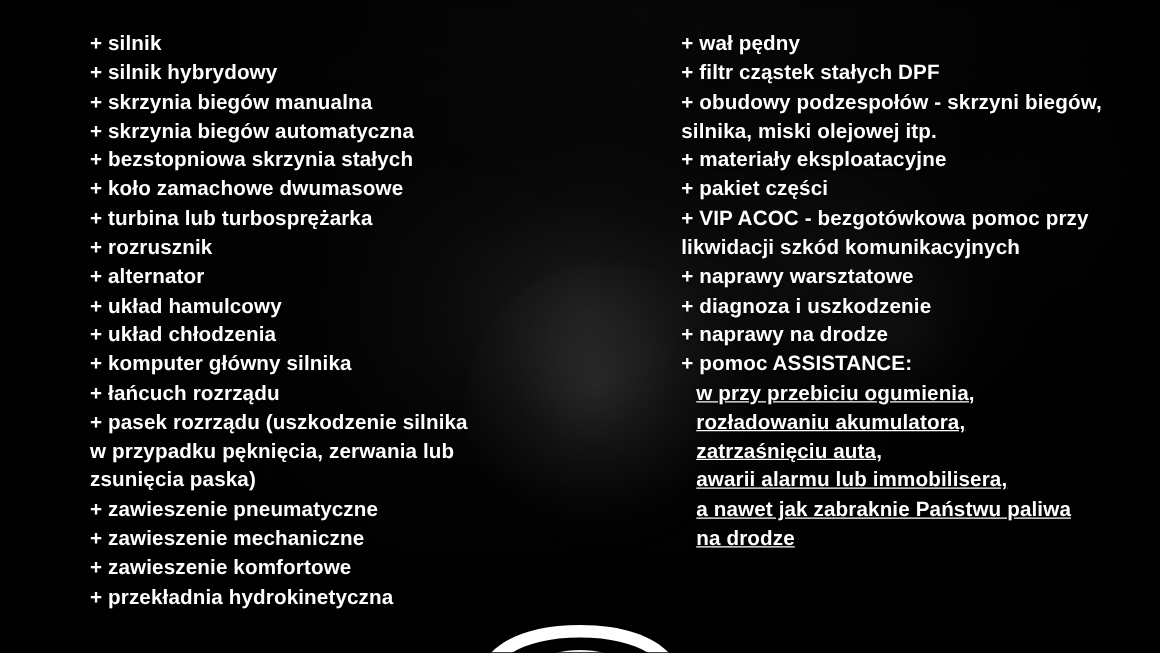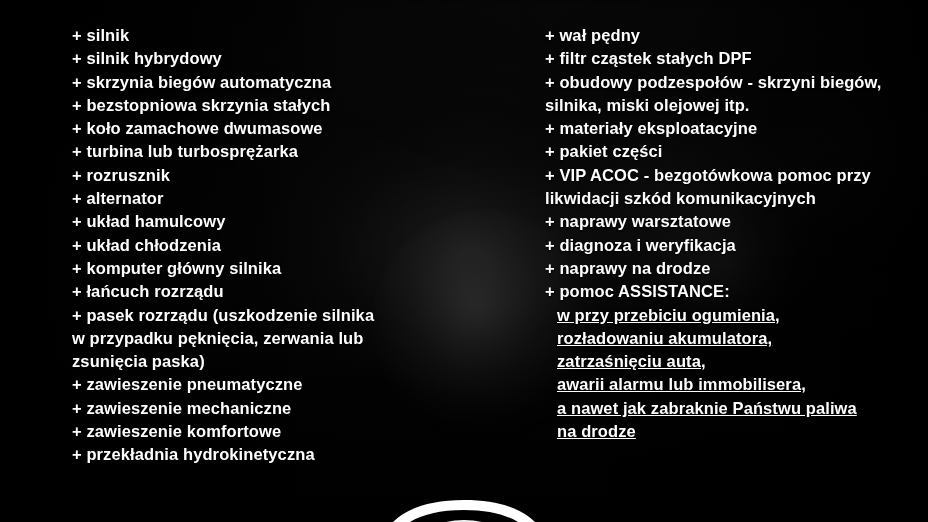--- a/index.html
+++ b/index.html
@@ -131,20 +131,21 @@
   <div class="bg-wheel"></div>
   <div class="bg-wheel2"></div>
   <div class="bg-vignette"></div>
 
   <div class="columns">
 
     <div class="col col-left">
       <ul class="items" id="left-list">
           <li><span class="plus">+ </span><span>silnik</span></li>
           <li><span class="plus">+ </span><span>silnik hybrydowy</span></li>
+          <li><span class="plus">+ </span><span>skrzynia biegów manualna</span></li>
           <li><span class="plus">+ </span><span>skrzynia biegów automatyczna</span></li>
           <li><span class="plus">+ </span><span>bezstopniowa skrzynia stałych</span></li>
           <li><span class="plus">+ </span><span>koło zamachowe dwumasowe</span></li>
           <li><span class="plus">+ </span><span>turbina lub turbosprężarka</span></li>
           <li><span class="plus">+ </span><span>rozrusznik</span></li>
           <li><span class="plus">+ </span><span>alternator</span></li>
           <li><span class="plus">+ </span><span>układ hamulcowy</span></li>
           <li><span class="plus">+ </span><span>układ chłodzenia</span></li>
           <li><span class="plus">+ </span><span>komputer główny silnika</span></li>
           <li><span class="plus">+ </span><span>łańcuch rozrządu</span></li>
@@ -162,21 +163,21 @@
       <ul class="items" id="right-list">
           <li><span class="plus">+ </span><span>wał pędny</span></li>
           <li><span class="plus">+ </span><span>filtr cząstek stałych DPF</span></li>
           <li><span class="plus">+ </span><span>obudowy podzespołów - skrzyni biegów,
 silnika, miski olejowej itp.</span></li>
           <li><span class="plus">+ </span><span>materiały eksploatacyjne</span></li>
           <li><span class="plus">+ </span><span>pakiet części</span></li>
           <li><span class="plus">+ </span><span>VIP ACOC - bezgotówkowa pomoc przy
 likwidacji szkód komunikacyjnych</span></li>
           <li><span class="plus">+ </span><span>naprawy warsztatowe</span></li>
-          <li><span class="plus">+ </span><span>diagnoza i weryfikacja</span></li>
+          <li><span class="plus">+ </span><span>diagnoza i uszkodzenie</span></li>
           <li><span class="plus">+ </span><span>naprawy na drodze</span></li>
           <li><span class="plus">+ </span><span>pomoc ASSISTANCE:</span></li>
           <li class="nobullet"><span>w przy przebiciu ogumienia,</span></li>
           <li class="nobullet"><span>rozładowaniu akumulatora,</span></li>
           <li class="nobullet"><span>zatrzaśnięciu auta,</span></li>
           <li class="nobullet"><span>awarii alarmu lub immobilisera,</span></li>
           <li class="nobullet"><span>a nawet jak zabraknie Państwu paliwa</span></li>
           <li class="nobullet"><span>na drodze</span></li>
         </ul>
     </div>

